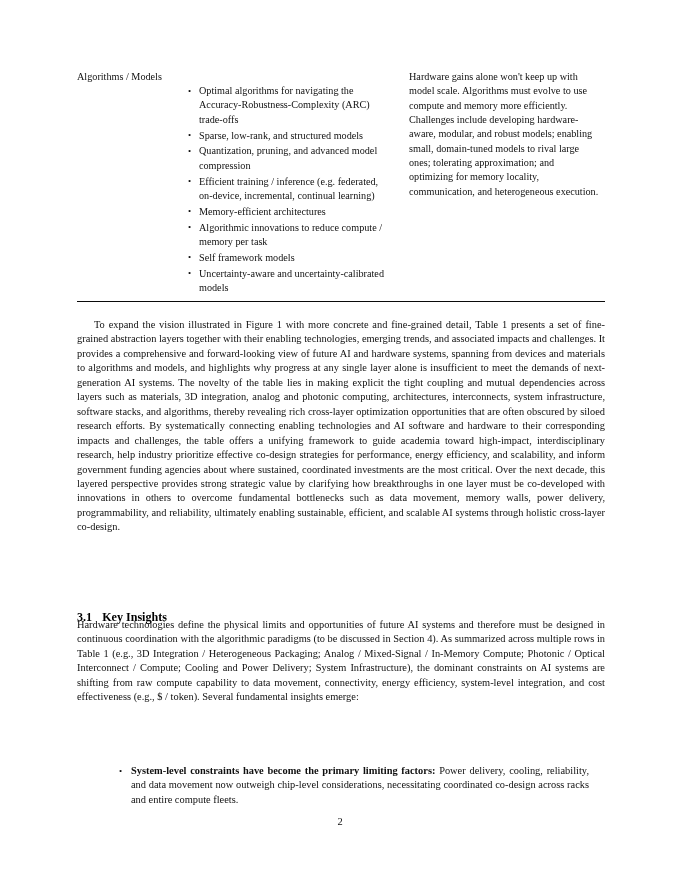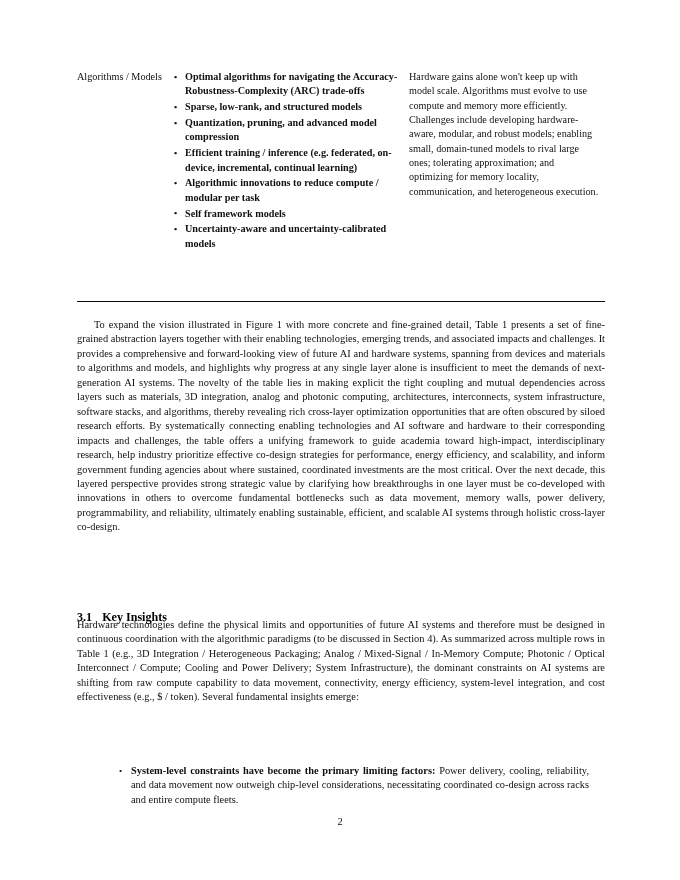--- a/index.html
+++ b/index.html
@@ -50,23 +50,22 @@
   }
   .col-impact {
     width: 190px;
     flex: 0 0 190px;
     box-sizing: border-box;
     font-size: 10.2px;
     line-height: 14.35px;
   }
   ul.tech-list {
     list-style: none;
-    margin: 0;
+    margin: 14px;
     padding: 0;
-    font-weight: bold;
   }
   ul.tech-list li {
     position: relative;
     padding-left: 12px;
     font-size: 10.2px;
     line-height: 14.35px;
     margin: 0 0 1.5px 0;
   }
   ul.tech-list li::before {
     content: "\2022";
@@ -174,21 +173,22 @@
     <div class="table-row">
 
       <div class="col-layer">Algorithms / Models</div>
 
       <div class="col-tech">
         <ul class="tech-list">
           <li>Optimal algorithms for navigating the Accuracy-Robustness-Complexity (ARC) trade-offs</li>
           <li>Sparse, low-rank, and structured models</li>
           <li>Quantization, pruning, and advanced model compression</li>
           <li>Efficient training / inference (e.g. federated, on-device, incremental, continual learning)</li>
-          <li>Algorithmic innovations to reduce compute / modular per task</li>
+          <li>Memory-efficient architectures</li>
+          <li>Algorithmic innovations to reduce compute / memory per task</li>
           <li>Self framework models</li>
           <li>Uncertainty-aware and uncertainty-calibrated models</li>
         </ul>
       </div>
 
       <div class="col-impact">Hardware gains alone won't keep up with model scale. Algorithms must evolve to use compute and memory more efficiently. Challenges include developing hardware-aware, modular, and robust models; enabling small, domain-tuned models to rival large ones; tolerating approximation; and optimizing for memory locality, communication, and heterogeneous execution.</div>
 
     </div>
   </div>
 

